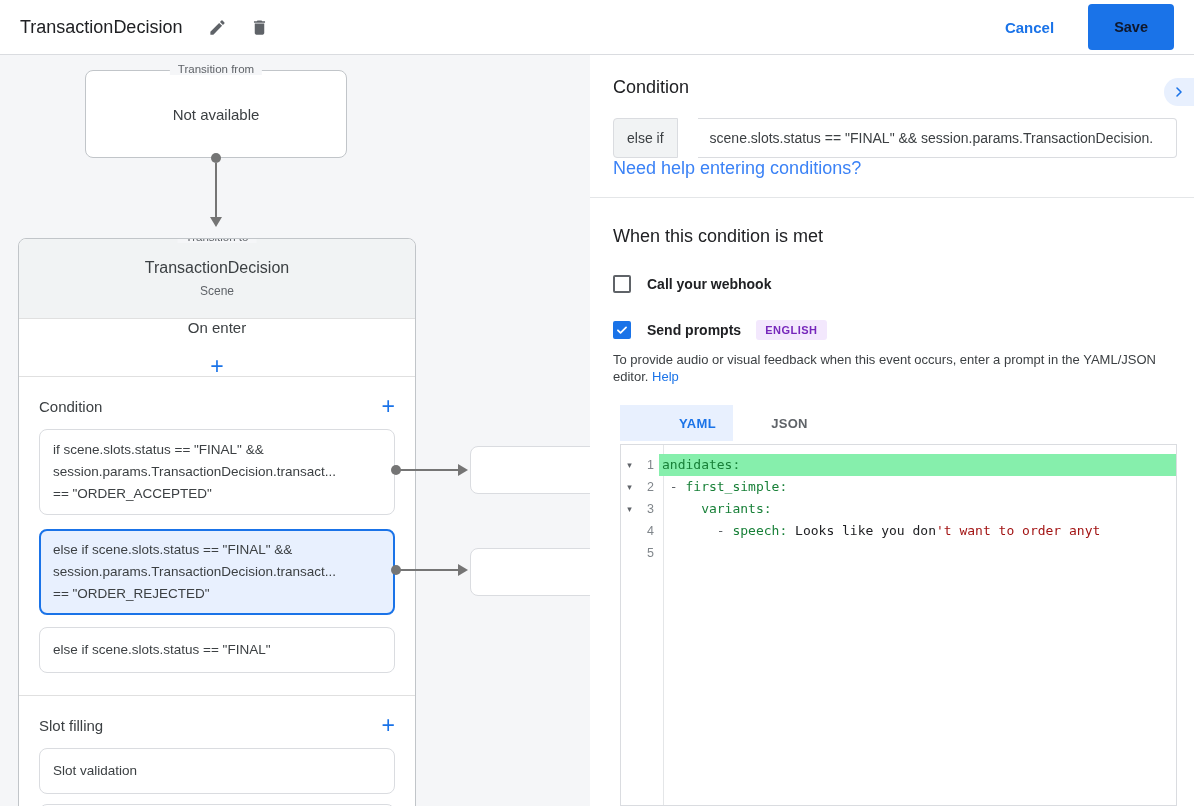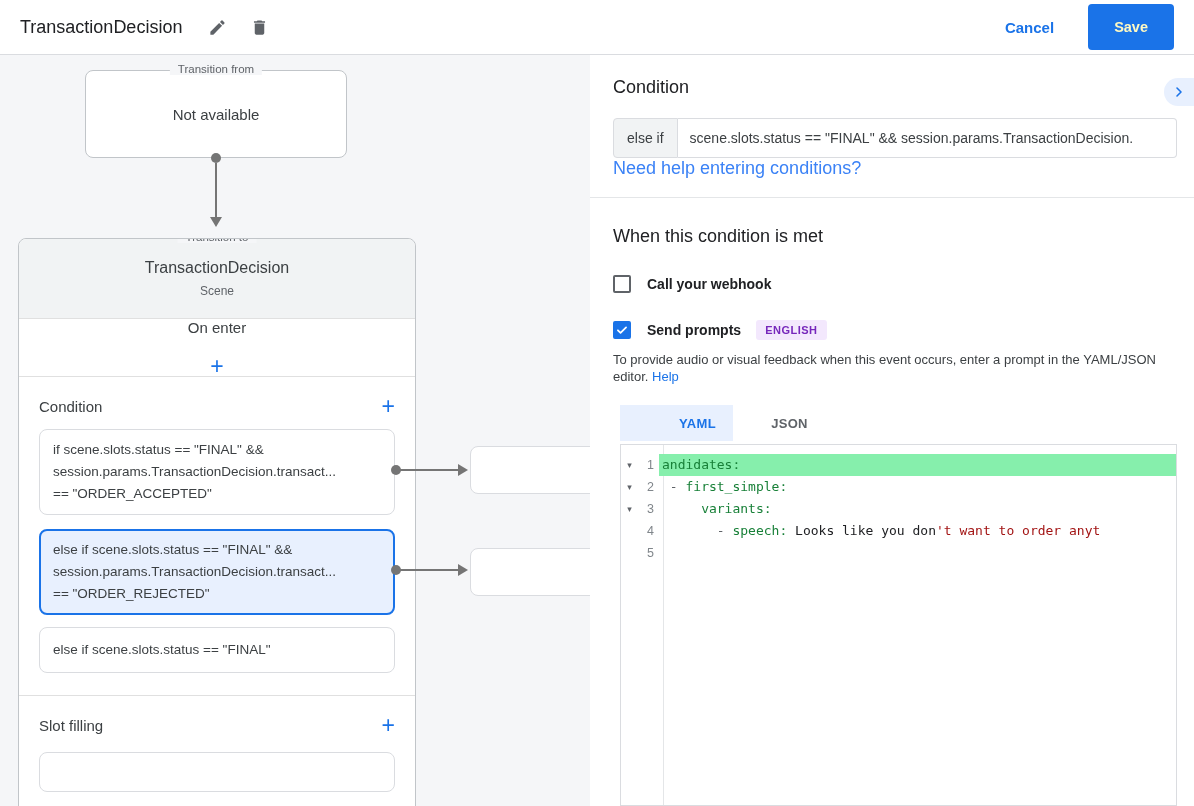--- a/index.html
+++ b/index.html
@@ -9,21 +9,21 @@
 
   
   .topbar { position:absolute; left:0; top:0; width:1194px; height:55px;
     background:#fff; border-bottom:1px solid #dadce0; display:flex; align-items:center; padding:0 20px; z-index:5; }
   .topbar .title { font-size:18px; color:#202124; margin-right:22px; }
   .icon-btn { width:26px; height:26px; display:flex; align-items:center; justify-content:center;
     margin-right:16px; cursor:pointer; }
   .icon-btn svg { width:19px; height:19px; fill:#5f6368; }
   .topbar .spacer { flex:1; }
   .cancel-btn { color:#1a73e8; font-size:15px; font-weight:700; margin-right:34px; cursor:pointer; }
-  .save-btn { background:#1a73e8; color:#fef9c3; font-size:14.5px; font-weight:700;
+  .save-btn { background:#1a73e8; color:#0f172a; font-size:14.5px; font-weight:700;
     padding:15px 26px; border-radius:4px; cursor:pointer; }
 
   
   .canvas { position:absolute; left:0; top:55px; width:590px; height:751px;
     background:#f5f6f8; overflow:hidden; }
   .flow-box { position:absolute; background:#fff; border:1px solid #c1c5c9; border-radius:8px; }
   .legend { position:absolute; top:-8px; left:50%; transform:translateX(-50%);
     font-size:11.5px; color:#5f6368; background:#f5f6f8; padding:0 8px; white-space:nowrap; }
   .tfrom { left:85px; top:15px; width:262px; height:88px; }
   .tfrom .tfrom-value { width:100%; height:100%; display:flex; align-items:center; justify-content:center;
@@ -66,21 +66,21 @@
 
   
   .panel { position:absolute; left:590px; top:55px; width:604px; height:751px; background:#fff;
     display:flex; flex-direction:column; padding:22px 17px 0 23px; }
   .panel-h1 { font-size:18px; color:#202124; font-weight:400; }
   .expand-btn { position:absolute; right:0; top:23px; width:30px; height:28px;
     background:#e8f0fe; border-radius:14px 0 0 14px; display:flex; align-items:center; justify-content:center;
     cursor:pointer; }
   .expand-btn svg { width:16px; height:16px; }
 
-  .cond-row { display:flex; margin-top:20px; height:40px; }
+  .cond-row { display:flex; margin-top:20px; height:40px;gap:20px; }
   .cond-prefix { background:#f1f3f4; border:1px solid #dadce0; border-radius:4px 0 0 4px;
     display:flex; align-items:center; padding:0 13px; font-size:14px; color:#3c4043; }
   .cond-input { flex:1; border:1px solid #dadce0; border-left:none; border-radius:0 4px 4px 0;
     font-size:14px; color:#3c4043; padding:0 12px; outline:none; background:#fff;
     font-family:"Liberation Sans","DejaVu Sans",sans-serif; white-space:nowrap; overflow:hidden; }
   .help-link { color:#3b82f6; font-size:18px; cursor:pointer; width:max-content; }
   .panel-divider { height:1px; background:#e4e6e8; margin:18px -17px 0 -23px; }
 
   .h2 { font-size:18px; color:#202124; font-weight:400; margin-top:28px; }
   .check-row { display:flex; align-items:center; margin-top:28px; }
@@ -179,20 +179,21 @@
         <div class="cond-card mt single">
           <div>else if scene.slots.status == "FINAL"</div>
         </div>
       </div>
 
       <div class="sec">
         <div class="sec-head">
           <div class="section-label">Slot filling</div>
           <div class="plus"></div>
         </div>
+        <div class="slot-card">Slot validation</div>
         <div class="stub-card"></div>
       </div>
     </div>
 
     <div class="dot" style="left:391px; top:410px;"></div>
     <div class="hline" style="left:400px; top:414px; width:58px;"></div>
     <div class="arrow-right" style="left:458px; top:409px;"></div>
     <div class="target-box" style="left:470px; top:391px;"></div>
 
     <div class="dot" style="left:391px; top:510px;"></div>

